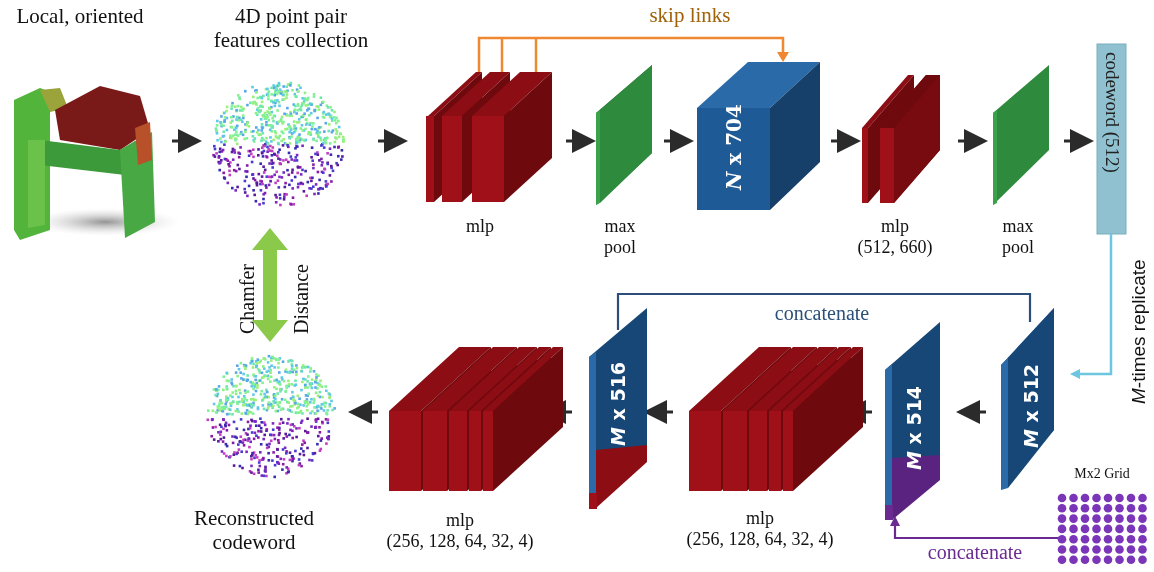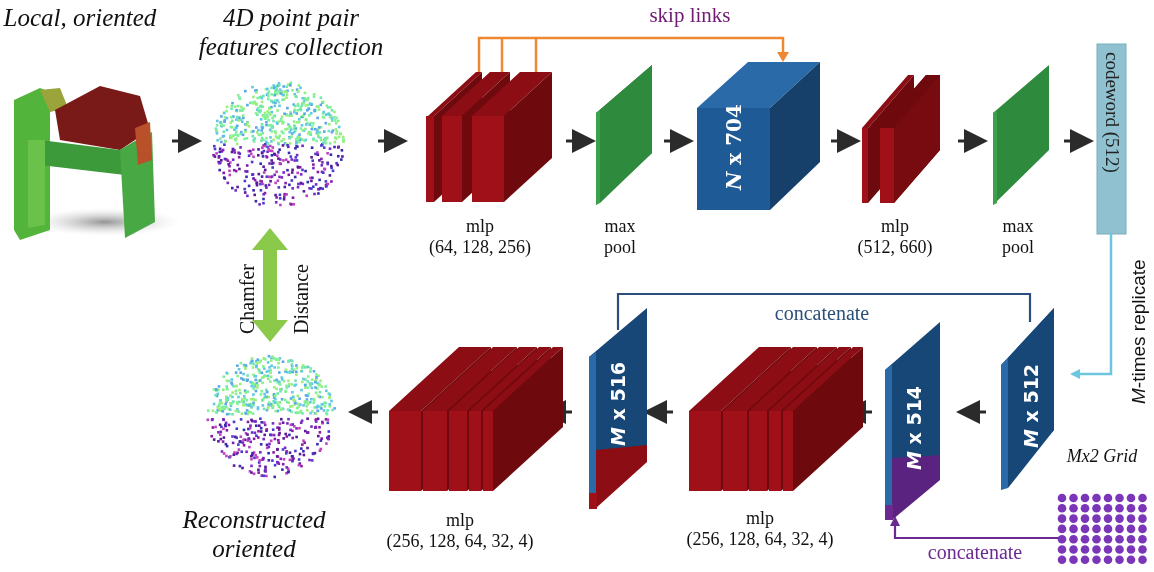--- a/index.html
+++ b/index.html
@@ -1,18 +1,18 @@
 <!DOCTYPE html>
 <html><head>
 <meta charset="utf-8">
 <style>
   html, body { margin: 0; padding: 0; background: #ffffff; }
   body { width: 1154px; height: 572px; position: relative; overflow: hidden; font-family: "DejaVu Serif", "Liberation Serif", serif; }
   .lbl { position: absolute; text-align: center; color: #111; font-family: "Liberation Serif", "DejaVu Serif", serif; line-height: 1.15; }
-  .big { font-size: 25px; font-style: italic; }
+  .big { font-size: 21px; }
   .med { font-size: 18px; }
   svg { position: absolute; left: 0; top: 0; }
   .vtext { position: absolute; white-space: nowrap; transform-origin: 0 0; }
 </style>
 </head>
 <body>
 
 <svg width="1154" height="572" viewBox="0 0 1154 572">
   <defs>
     <marker id="arrowBlack" markerWidth="8" markerHeight="8" refX="4" refY="4" orient="auto">
@@ -1621,25 +1621,24 @@
 </svg>
 
 <div class="lbl big" style="left:0;top:4px;width:160px;">
   <div>Local, oriented</div>
 </div>
 <div class="lbl big" style="left:196px;top:4px;width:190px;">
   <div>4D point pair</div>
   <div>features collection</div>
 </div>
 
-<div class="lbl" style="left:630px;top:3px;width:120px;font-size:21px;color:#701a75;">skip links</div>
+<div class="lbl" style="left:630px;top:3px;width:120px;font-size:21px;color:#a16207;">skip links</div>
 
 <div class="lbl med" style="left:400px;top:216px;width:160px;">
   <div>mlp</div>
-  <div>(64, 128, 256)</div>
 </div>
 <div class="lbl med" style="left:580px;top:216px;width:80px;">
   <div>max</div>
   <div>pool</div>
 </div>
 <div class="lbl med" style="left:840px;top:216px;width:110px;">
   <div>mlp</div>
   <div>(512, 660)</div>
 </div>
 <div class="lbl med" style="left:978px;top:216px;width:80px;">
@@ -1653,30 +1652,30 @@
 
 <div class="vtext" style="left:1128px;top:404px;transform:rotate(-90deg);color:#111;font-size:19px;font-family:'Liberation Sans',sans-serif;"><i>M</i><span>-times replicate</span></div>
 
 <div class="lbl" style="left:752px;top:302px;width:140px;font-size:20px;color:#2b4f7a;">concatenate</div>
 <div class="lbl" style="left:905px;top:541px;width:140px;font-size:20px;color:#6b2a90;">concatenate</div>
 
 <div class="vtext" style="left:1020px;top:448px;transform:rotate(-90deg);color:#fff;font-size:19px;font-weight:bold;font-family:'DejaVu Sans',sans-serif;"><i>M</i><span> x 512</span></div>
 <div class="vtext" style="left:903px;top:470px;transform:rotate(-90deg);color:#fff;font-size:19px;font-weight:bold;font-family:'DejaVu Sans',sans-serif;"><i>M</i><span> x 514</span></div>
 <div class="vtext" style="left:607px;top:446px;transform:rotate(-90deg);color:#fff;font-size:19px;font-weight:bold;font-family:'DejaVu Sans',sans-serif;"><i>M</i><span> x 516</span></div>
 
-<div class="lbl" style="left:1052px;top:446px;width:100px;font-size:18px;font-style:italic;">Mx2 Grid</div>
+<div class="lbl" style="left:1052px;top:466px;width:100px;font-size:14px;">Mx2 Grid</div>
 
 <div class="lbl med" style="left:660px;top:508px;width:200px;">
   <div>mlp</div>
   <div>(256, 128, 64, 32, 4)</div>
 </div>
 <div class="lbl med" style="left:360px;top:510px;width:200px;">
   <div>mlp</div>
   <div>(256, 128, 64, 32, 4)</div>
 </div>
 
 <div class="lbl big" style="left:164px;top:506px;width:180px;">
   <div>Reconstructed</div>
-  <div>oriented</div>
+  <div>codeword</div>
 </div>
 
 <div class="vtext" style="left:236px;top:334px;transform:rotate(-90deg);font-size:20px;color:#111;font-family:'Liberation Serif',serif;">Chamfer</div>
 <div class="vtext" style="left:290px;top:334px;transform:rotate(-90deg);font-size:20px;color:#111;font-family:'Liberation Serif',serif;">Distance</div>
 
 </body></html>

